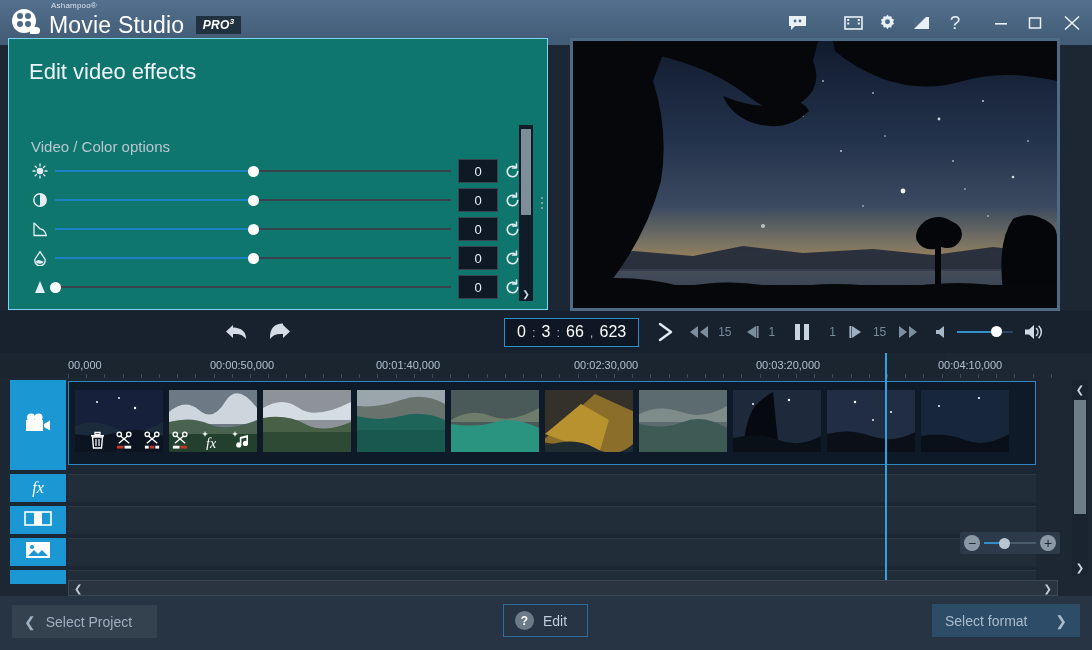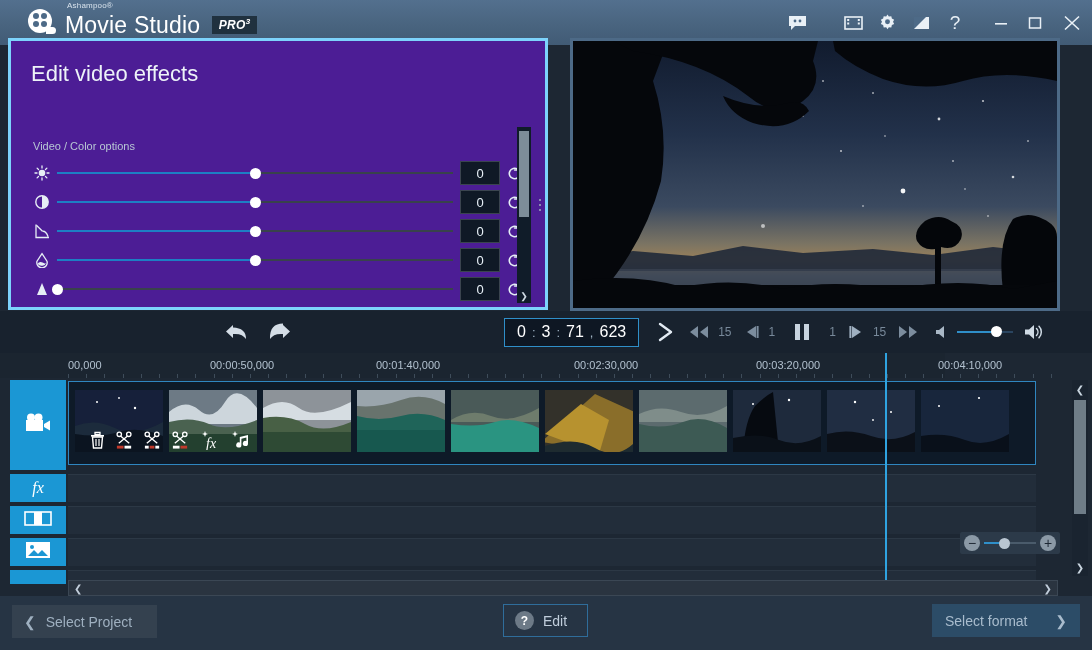--- a/index.html
+++ b/index.html
@@ -10,21 +10,21 @@
     overflow: hidden;
   }
   #app { position: relative; width: 1092px; height: 650px; }
 
   
   .titlebar {
     position: absolute; left: 0; top: 0; width: 1092px; height: 45px;
     background: linear-gradient(180deg, #53708e 0%, #49647f 55%, #415b75 100%);
     display: flex; align-items: center;
   }
-  .brandwrap { display: flex; align-items: flex-end; padding-left: 28px; }
+  .brandwrap { display: flex; align-items: flex-end; padding-left: 12px; }
   .reel-icon { width: 28px; height: 28px; position: relative; margin-right: 9px; margin-bottom: 2px; }
   .reel-icon .reel-circ {
     position: absolute; left: 0; top: 1px; width: 24px; height: 24px;
     border-radius: 50%; background: #fff;
   }
   .reel-icon .hole { position: absolute; border-radius: 50%; background: #4d6a87; }
   .reel-icon .h1 { width: 6px; height: 6px; left: 5px; top: 5px; }
   .reel-icon .h2 { width: 6px; height: 6px; left: 13px; top: 5px; }
   .reel-icon .h3 { width: 6px; height: 6px; left: 5px; top: 13px; }
   .reel-icon .h4 { width: 6px; height: 6px; left: 13px; top: 13px; }
@@ -51,29 +51,29 @@
   .tb-btn {
     width: 34px; height: 45px; display: flex; align-items: center; justify-content: center;
     color: #e9f0f6; cursor: pointer;
   }
   .tb-gap { width: 22px; }
   .tb-gap2 { width: 12px; }
 
   
   .dialog {
     position: absolute; left: 8px; top: 38px; width: 540px; height: 272px;
-    background: #4c1d95; border: 3px solid #7dd3fc; z-index: 30; text-align: center;
+    background: #0f766e; border: 1px solid #7dd3fc; z-index: 30; text-align: center;
   }
   .dlg-title {
     position: absolute; left: 20px; top: 20px;
     font-size: 22px; color: #edf3f8; font-weight: 400;
   }
   .dlg-sub {
     position: absolute; left: 22px; top: 99px;
-    font-size: 11px; color: #b8c7d4;
+    font-size: 15px; color: #b8c7d4;
   }
   .slider-area { position: absolute; left: 18px; top: 118px; width: 506px; height: 145px; overflow: hidden; }
   .srow { display: flex; align-items: center; height: 28px; margin-bottom: 1px; }
   .sicon { width: 26px; height: 28px; display: flex; align-items: center; justify-content: center; color: #e6eef5; }
   .strack {
     position: relative; width: 396px; height: 28px; margin-left: 2px;
   }
   .strack .rail {
     position: absolute; left: 0; top: 13px; width: 100%; height: 2px; background: #39424c;
   }
@@ -502,21 +502,21 @@
             <path d="M17 4l7 6.5L17 17v-4c-6.5-.6-10.5 1.3-13 5C3.7 6.8 8.4 2.8 17 2.5z" fill="#d4dde6"></path>
           </svg>
       </span>
     </div>
 
     <div class="timecode">
       <span>0</span>
       <span class="sep">:</span>
       <span>3</span>
       <span class="sep">:</span>
-      <span>71</span>
+      <span>66</span>
       <span class="sep">,</span>
       <span>623</span>
     </div>
 
     <div class="t-right">
       <span class="ticon" style="margin-left:6px">
         <svg width="17" height="20" viewBox="0 0 17 20">
             <path d="M3 2l11 8-11 8" fill="none" stroke="#e2eaf2" stroke-width="2.4" stroke-linecap="round" stroke-linejoin="round"></path>
           </svg>
       </span>

